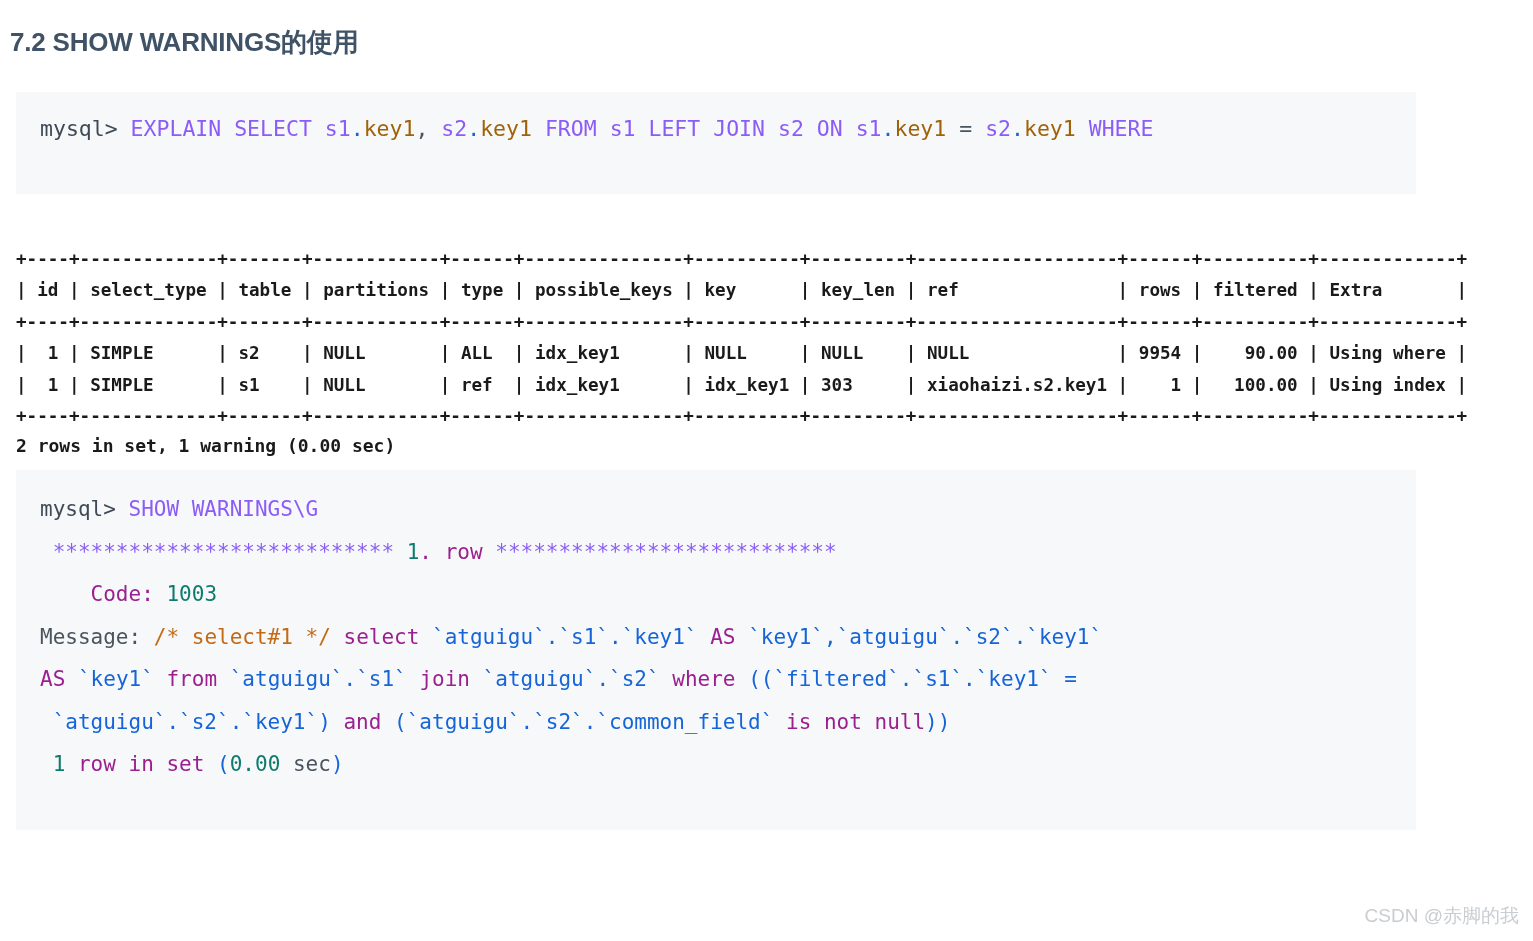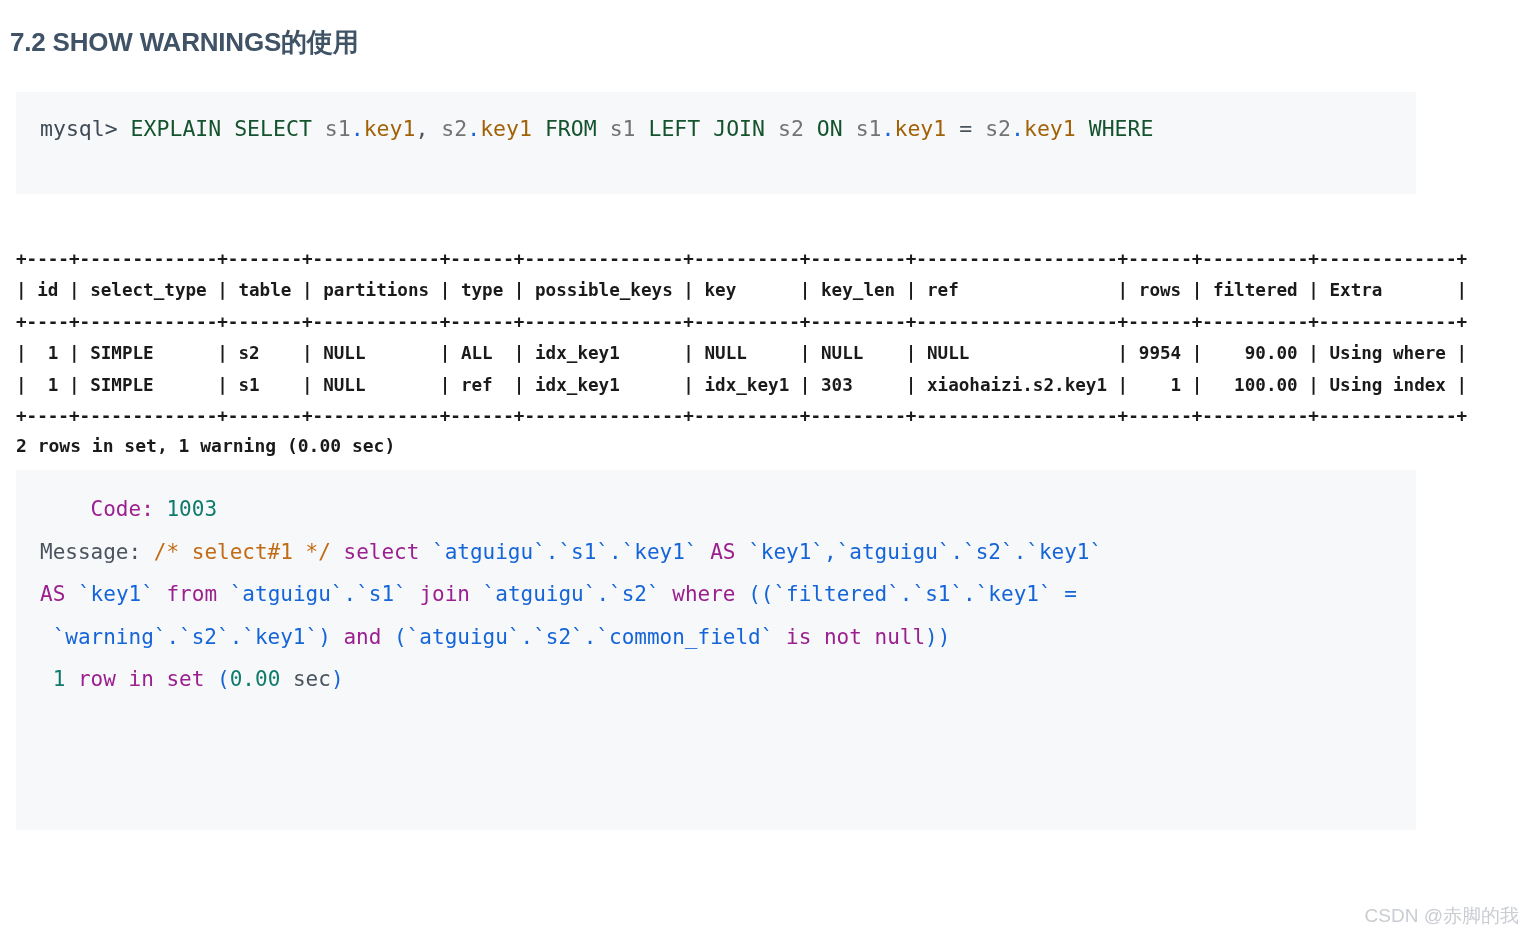--- a/index.html
+++ b/index.html
@@ -54,23 +54,23 @@
     white-space: pre;
     color: #3f4a56;
   }
   #sql-block-2 .code-line {
     font-size: 21px;
     line-height: 42.5px;
   }
 
   
   .tok-prompt   { color: #3f4a56; }
-  .tok-kw       { color: #14532d; }
+  .tok-kw       { color: #8b5cf6; }
   .tok-kw2      { color: #9b1f8f; }
-  .tok-ident    { color: #737373; text-align: right; }
+  .tok-ident    { color: #8b5cf6; text-align: right; }
   .tok-col      { color: #a16207; }
   .tok-backtick { color: #1565d8; }
   .tok-punct    { color: #1565d8; }
   .tok-num      { color: #0f7b6c; }
   .tok-comment  { color: #c26a15; }
   .tok-plain    { color: #4a545e; }
 
   
   #explain-output {
     position: absolute;
@@ -119,28 +119,30 @@
 <pre id="explain-output">+----+-------------+-------+------------+------+---------------+----------+---------+-------------------+------+----------+-------------+
 | id | select_type | table | partitions | type | possible_keys | key      | key_len | ref               | rows | filtered | Extra       |
 +----+-------------+-------+------------+------+---------------+----------+---------+-------------------+------+----------+-------------+
 |  1 | SIMPLE      | s2    | NULL       | ALL  | idx_key1      | NULL     | NULL    | NULL              | 9954 |    90.00 | Using where |
 |  1 | SIMPLE      | s1    | NULL       | ref  | idx_key1      | idx_key1 | 303     | xiaohaizi.s2.key1 |    1 |   100.00 | Using index |
 +----+-------------+-------+------------+------+---------------+----------+---------+-------------------+------+----------+-------------+</pre>
 <pre id="explain-status">2 rows in set, 1 warning (0.00 sec)</pre>
 
 <div class="code-block" id="sql-block-2">
 
+  <div class="code-line"><span class="tok-prompt">mysql&gt; </span><span class="tok-kw">SHOW WARNINGS\G</span></div>
 
+  <div class="code-line"> <span class="tok-kw">***************************</span> <span class="tok-num">1</span><span class="tok-kw2">.</span> <span class="tok-kw2">row</span> <span class="tok-kw">***************************</span></div>
 
 
   <div class="code-line">    <span class="tok-kw2">Code:</span> <span class="tok-num">1003</span></div>
 
   <div class="code-line"><span class="tok-plain">Message:</span> <span class="tok-comment">/* select#1 */</span> <span class="tok-kw2">select</span> <span class="tok-backtick">`atguigu`.`s1`.`key1`</span> <span class="tok-kw2">AS</span> <span class="tok-backtick">`key1`,`atguigu`.`s2`.`key1`</span></div>
 
   <div class="code-line"><span class="tok-kw2">AS</span> <span class="tok-backtick">`key1`</span> <span class="tok-kw2">from</span> <span class="tok-backtick">`atguigu`.`s1`</span> <span class="tok-kw2">join</span> <span class="tok-backtick">`atguigu`.`s2`</span> <span class="tok-kw2">where</span> <span class="tok-punct">((`filtered`.`s1`.`key1` =</span></div>
 
-  <div class="code-line"> <span class="tok-backtick">`warning`.`s2`.`key1`)</span> <span class="tok-kw2">and</span> <span class="tok-punct">(`atguigu`.`s2`.`common_field`</span> <span class="tok-kw2">is not null</span><span class="tok-punct">))</span></div>
+  <div class="code-line"> <span class="tok-backtick">`atguigu`.`s2`.`key1`)</span> <span class="tok-kw2">and</span> <span class="tok-punct">(`atguigu`.`s2`.`common_field`</span> <span class="tok-kw2">is not null</span><span class="tok-punct">))</span></div>
 
   <div class="code-line"> <span class="tok-num">1</span> <span class="tok-kw2">row in set</span> <span class="tok-punct">(</span><span class="tok-num">0.00</span> <span class="tok-plain">sec</span><span class="tok-punct">)</span></div>
 
 </div>
 
 <div class="watermark">CSDN @赤脚的我</div>
 
 </body></html>

